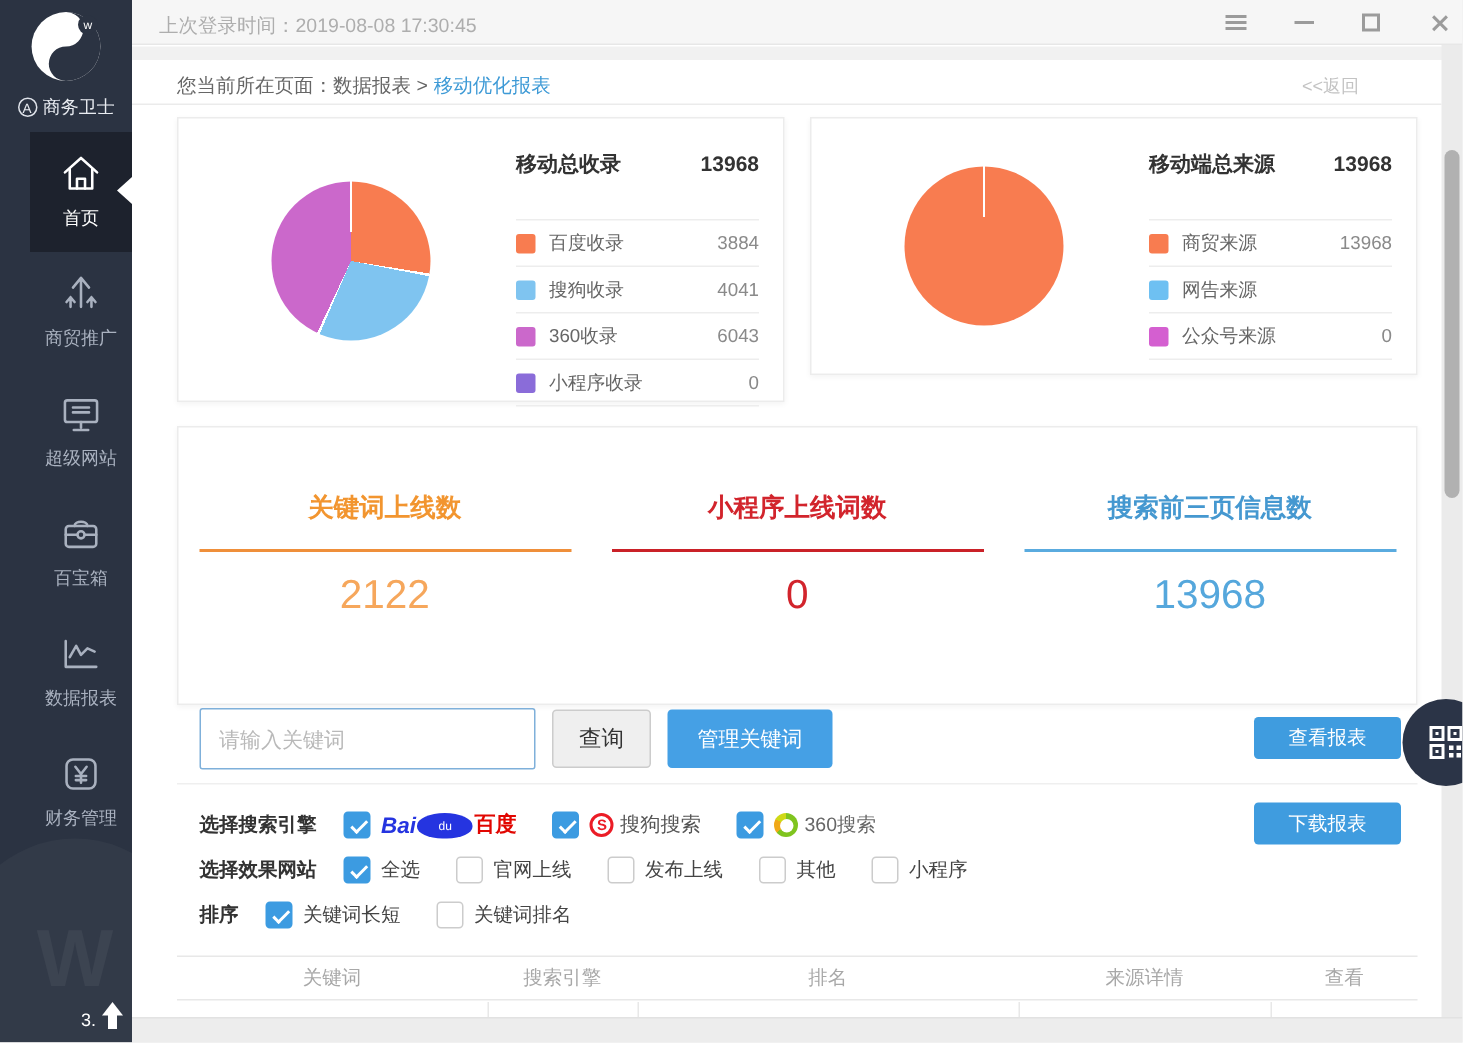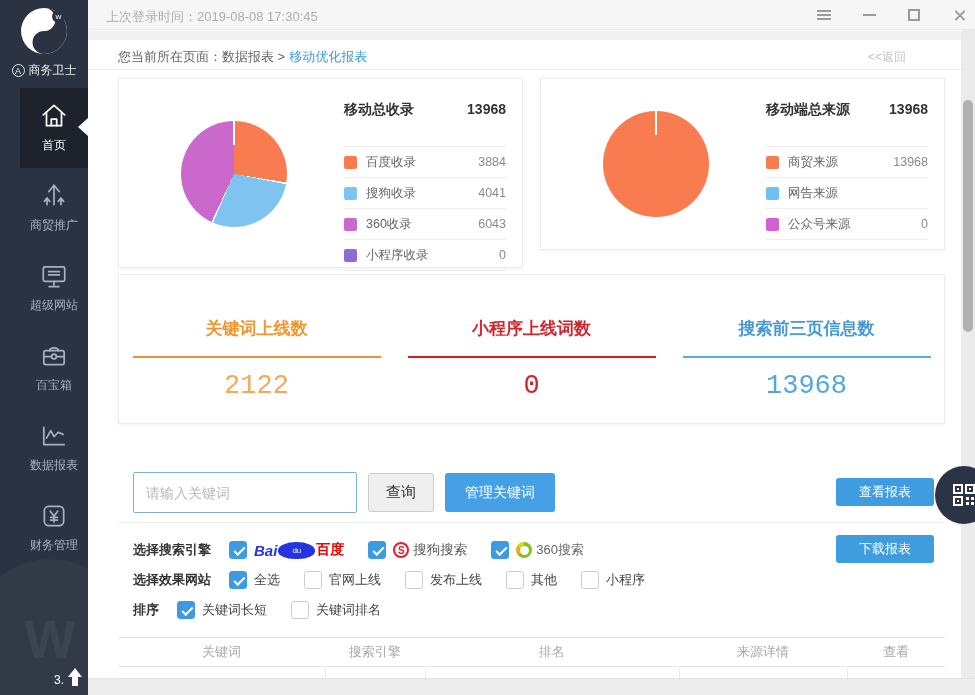--- a/index.html
+++ b/index.html
@@ -59,21 +59,21 @@
   #pieCard2 { left: 540px; top: 78px; width: 405px; height: 172px; }
   .pie { position: absolute; left: 62px; top: 42px; width: 106px; height: 106px; border-radius: 50%; }
   #pieCard2 .pie { top: 32px; }
   .legend { position: absolute; right: 16px; top: 22px; width: 162px; }
   .legend-head { display: flex; justify-content: space-between; font-size: 14px; font-weight: bold; color: #333; padding-bottom: 27px; border-bottom: 1px solid #ededed; }
   .legend-row { display: flex; align-items: center; height: 31px; border-bottom: 1px solid #ededed; font-size: 12.5px; color: #666; }
   .swatch { width: 13px; height: 13px; border-radius: 2px; margin-right: 9px; flex: none; }
   .lv { margin-left: auto; color: #8a8a8a; }
 
   
-  #statsCard { left: 118px; top: 274px; width: 827px; height: 150px; display: flex; font-family: Liberation Mono, monospace; }
+  #statsCard { left: 118px; top: 284px; width: 827px; height: 186px; display: flex; }
   .stat { flex: 1; text-align: center; padding-top: 42px; }
   .stat-title { font-size: 17px; font-weight: bold; }
   .stat-line { width: 248px; height: 2px; margin: 16px auto 0; }
   .stat-value { font-size: 27px; margin-top: 13px; }
   .s0 .stat-title { color: #f2952f; } .s0 .stat-value { color: #f6a75c; }
   .s1 .stat-title { color: #d2242c; } .s1 .stat-value { color: #d2242c; }
   .s2 .stat-title { color: #4598d0; } .s2 .stat-value { color: #55a7dc; }
 
   
   .kw-input { position: absolute; left: 133px; top: 472px; width: 224px; height: 41px; border: 1px solid #7fb0da; border-radius: 2px;

